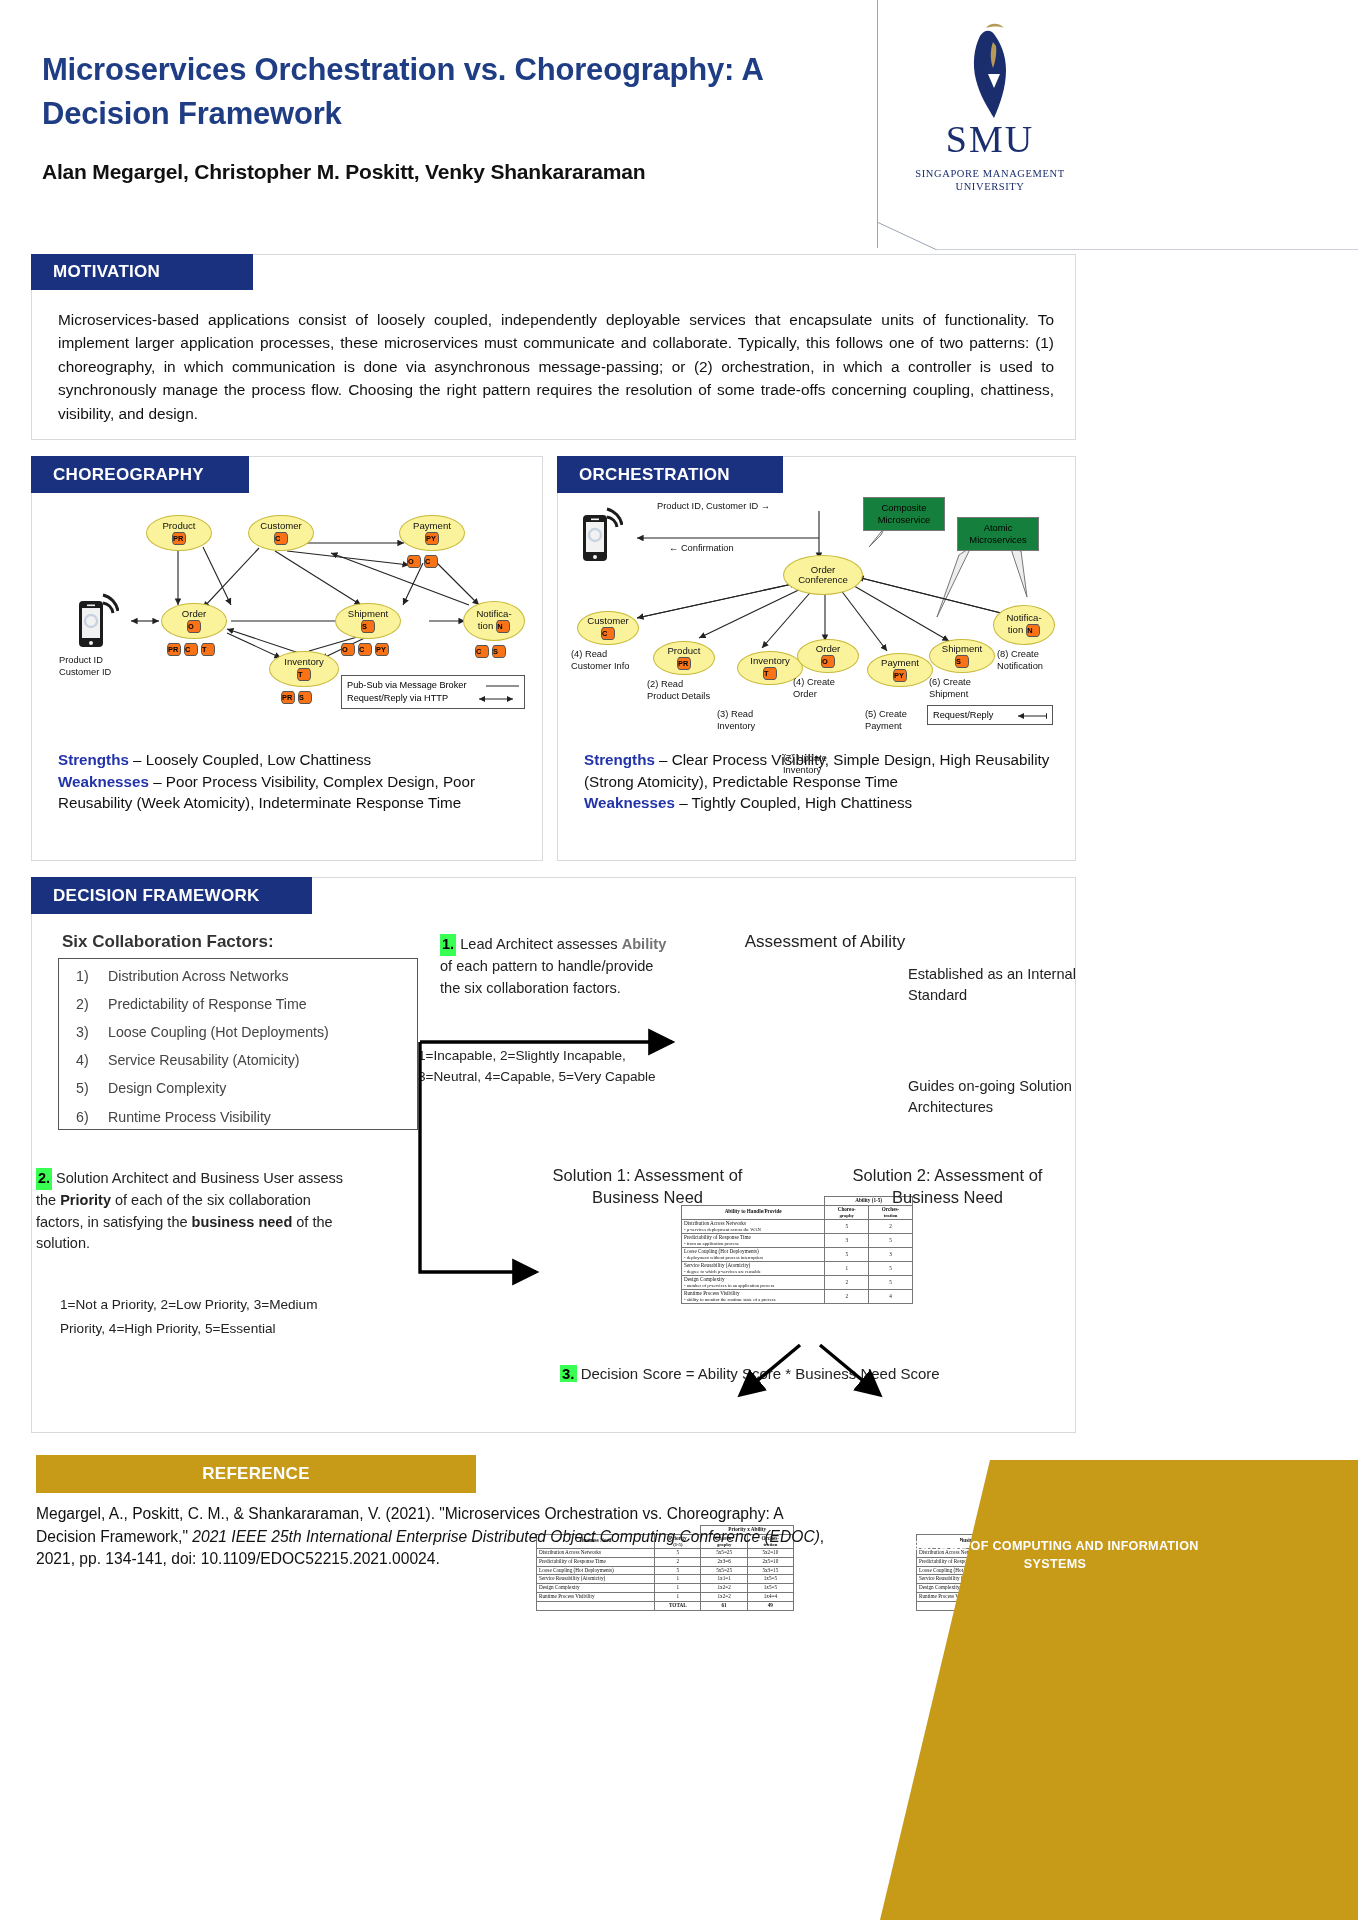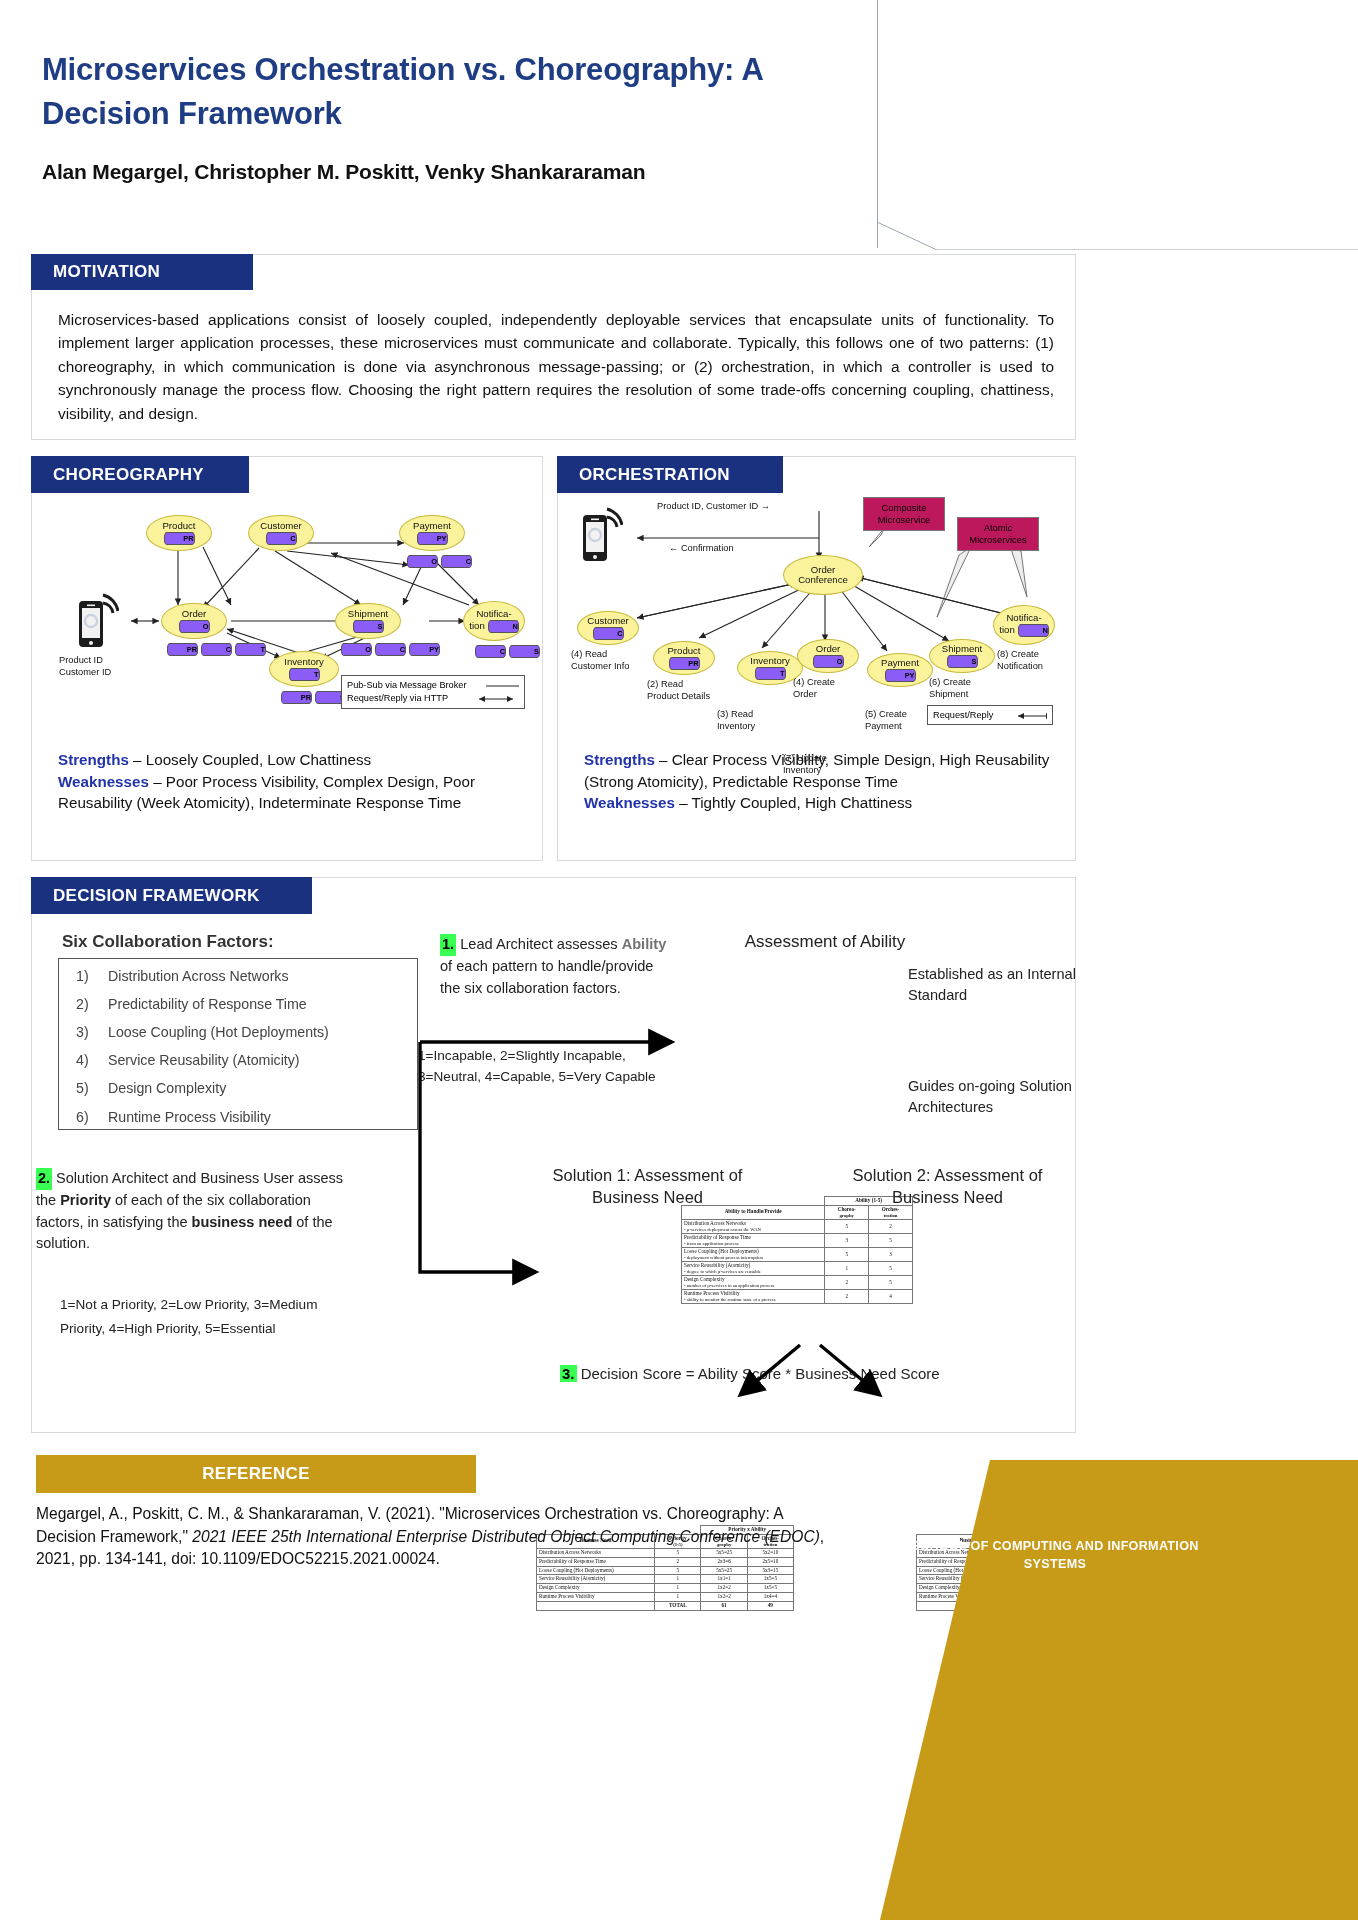--- a/index.html
+++ b/index.html
@@ -31,28 +31,28 @@
   
   #p-chor{left:31px;top:456px;width:512px;height:405px;}
   #bar-chor{left:31px;top:456px;width:218px;height:37px;}
   #p-orch{left:557px;top:456px;width:519px;height:405px;}
   #bar-orch{left:557px;top:456px;width:226px;height:37px;}
 
   .diagram{position:absolute;}
   .ell{position:absolute;border:1.4px solid #c8b93a;background:#faf39c;border-radius:50%;box-sizing:border-box;
        display:flex;flex-direction:column;align-items:center;justify-content:center;font-size:9.6px;color:#111;line-height:1.08;z-index:3;}
   .ell .lbl{white-space:nowrap;}
-  .db{display:inline-block;width:31px;height:13px;border:1.1px solid #555;background:#8b5cf6;border-radius:3px/5px;
-      font-size:7.4px;line-height:12px;text-align:right;color:#000;font-weight:bold;box-sizing:border-box;}
+  .db{display:inline-block;width:14px;height:13px;border:1.1px solid #555;background:#f97316;border-radius:3px/5px;
+      font-size:7.4px;line-height:12px;text-align:left;color:#000;font-weight:bold;box-sizing:border-box;}
   .dbrow{position:absolute;display:flex;gap:3px;z-index:3;}
   .phone{position:absolute;z-index:3;}
   .capt{position:absolute;font-size:9.3px;line-height:1.25;color:#111;z-index:3;}
   .legendbox{position:absolute;border:1px solid #555;background:#fff;font-size:9.2px;line-height:1.45;padding:3px 5px;box-sizing:border-box;z-index:4;}
   .legendbox .lrow{display:flex;align-items:center;justify-content:space-between;gap:19px;white-space:nowrap;}
-  .callout{position:absolute;border:1px solid #777;background:#be185d;font-size:9.4px;line-height:1.25;text-align:right;
+  .callout{position:absolute;border:1px solid #777;background:#15803d;font-size:9.4px;line-height:1.25;text-align:right;
            display:flex;flex-direction:column;align-items:center;justify-content:center;box-sizing:border-box;z-index:4;}
   svg.edges{position:absolute;left:0;top:0;overflow:visible;z-index:1;}
 
   .sw{position:absolute;font-size:15.2px;line-height:1.42;color:#111;}
   .sw b{color:#2233aa;}
 
   
   #p-dec{left:31px;top:877px;width:1045px;height:556px;}
   #bar-dec{left:31px;top:877px;width:281px;height:37px;}
 
@@ -101,20 +101,30 @@
 </head>
 <body>
 
 <div id="header">
   <div id="authors">Alan Megargel, Christopher M. Poskitt, Venky Shankararaman</div>
   <div id="title">Microservices Orchestration vs. Choreography: A Decision Framework</div>
   <div id="hdr-divider"></div>
   <svg id="hdr-slant" viewBox="0 0 481 250">
     <polyline points="0,0 0,222 60,250 481,250" fill="none" stroke="#9aa3b5" stroke-width="1"></polyline>
   </svg>
+  <div id="smu-logo">
+    <svg class="lion" viewBox="0 0 62 98">
+      <path d="M20 14 C14 26 12 42 16 58 C20 74 28 86 34 96 C40 82 46 66 46 48 C46 32 40 20 34 12 C30 7 24 8 20 14 Z" fill="#1a2e6e"></path>
+      <path d="M33 20 C30 28 30 38 33 46 C35 40 37 32 36 24 Z" fill="#b79a55"></path>
+      <path d="M28 52 L40 52 L34 66 Z" fill="#ffffff"></path>
+      <path d="M26 6 C30 0 40 1 44 6 C40 4 32 4 26 6 Z" fill="#b79a55"></path>
+    </svg>
+    <div id="smu-txt">SMU</div>
+    <div id="smu-sub">SINGAPORE MANAGEMENT UNIVERSITY</div>
+  </div>
 </div>
 
 <div class="panel" id="p-motivation"></div>
 <div class="bar" id="bar-motivation">
   <span>MOTIVATION</span>
 </div>
 <div id="motivation-text">Microservices-based applications consist of loosely coupled, independently deployable services that encapsulate units of functionality. To implement larger application processes, these microservices must communicate and collaborate. Typically, this follows one of two patterns: (1) choreography, in which communication is done via asynchronous message-passing; or (2) orchestration, in which a controller is used to synchronously manage the process flow. Choosing the right pattern requires the resolution of some trade-offs concerning coupling, chattiness, visibility, and design.</div>
 
 <div class="panel" id="p-chor"></div>
 <div class="bar" id="bar-chor">

